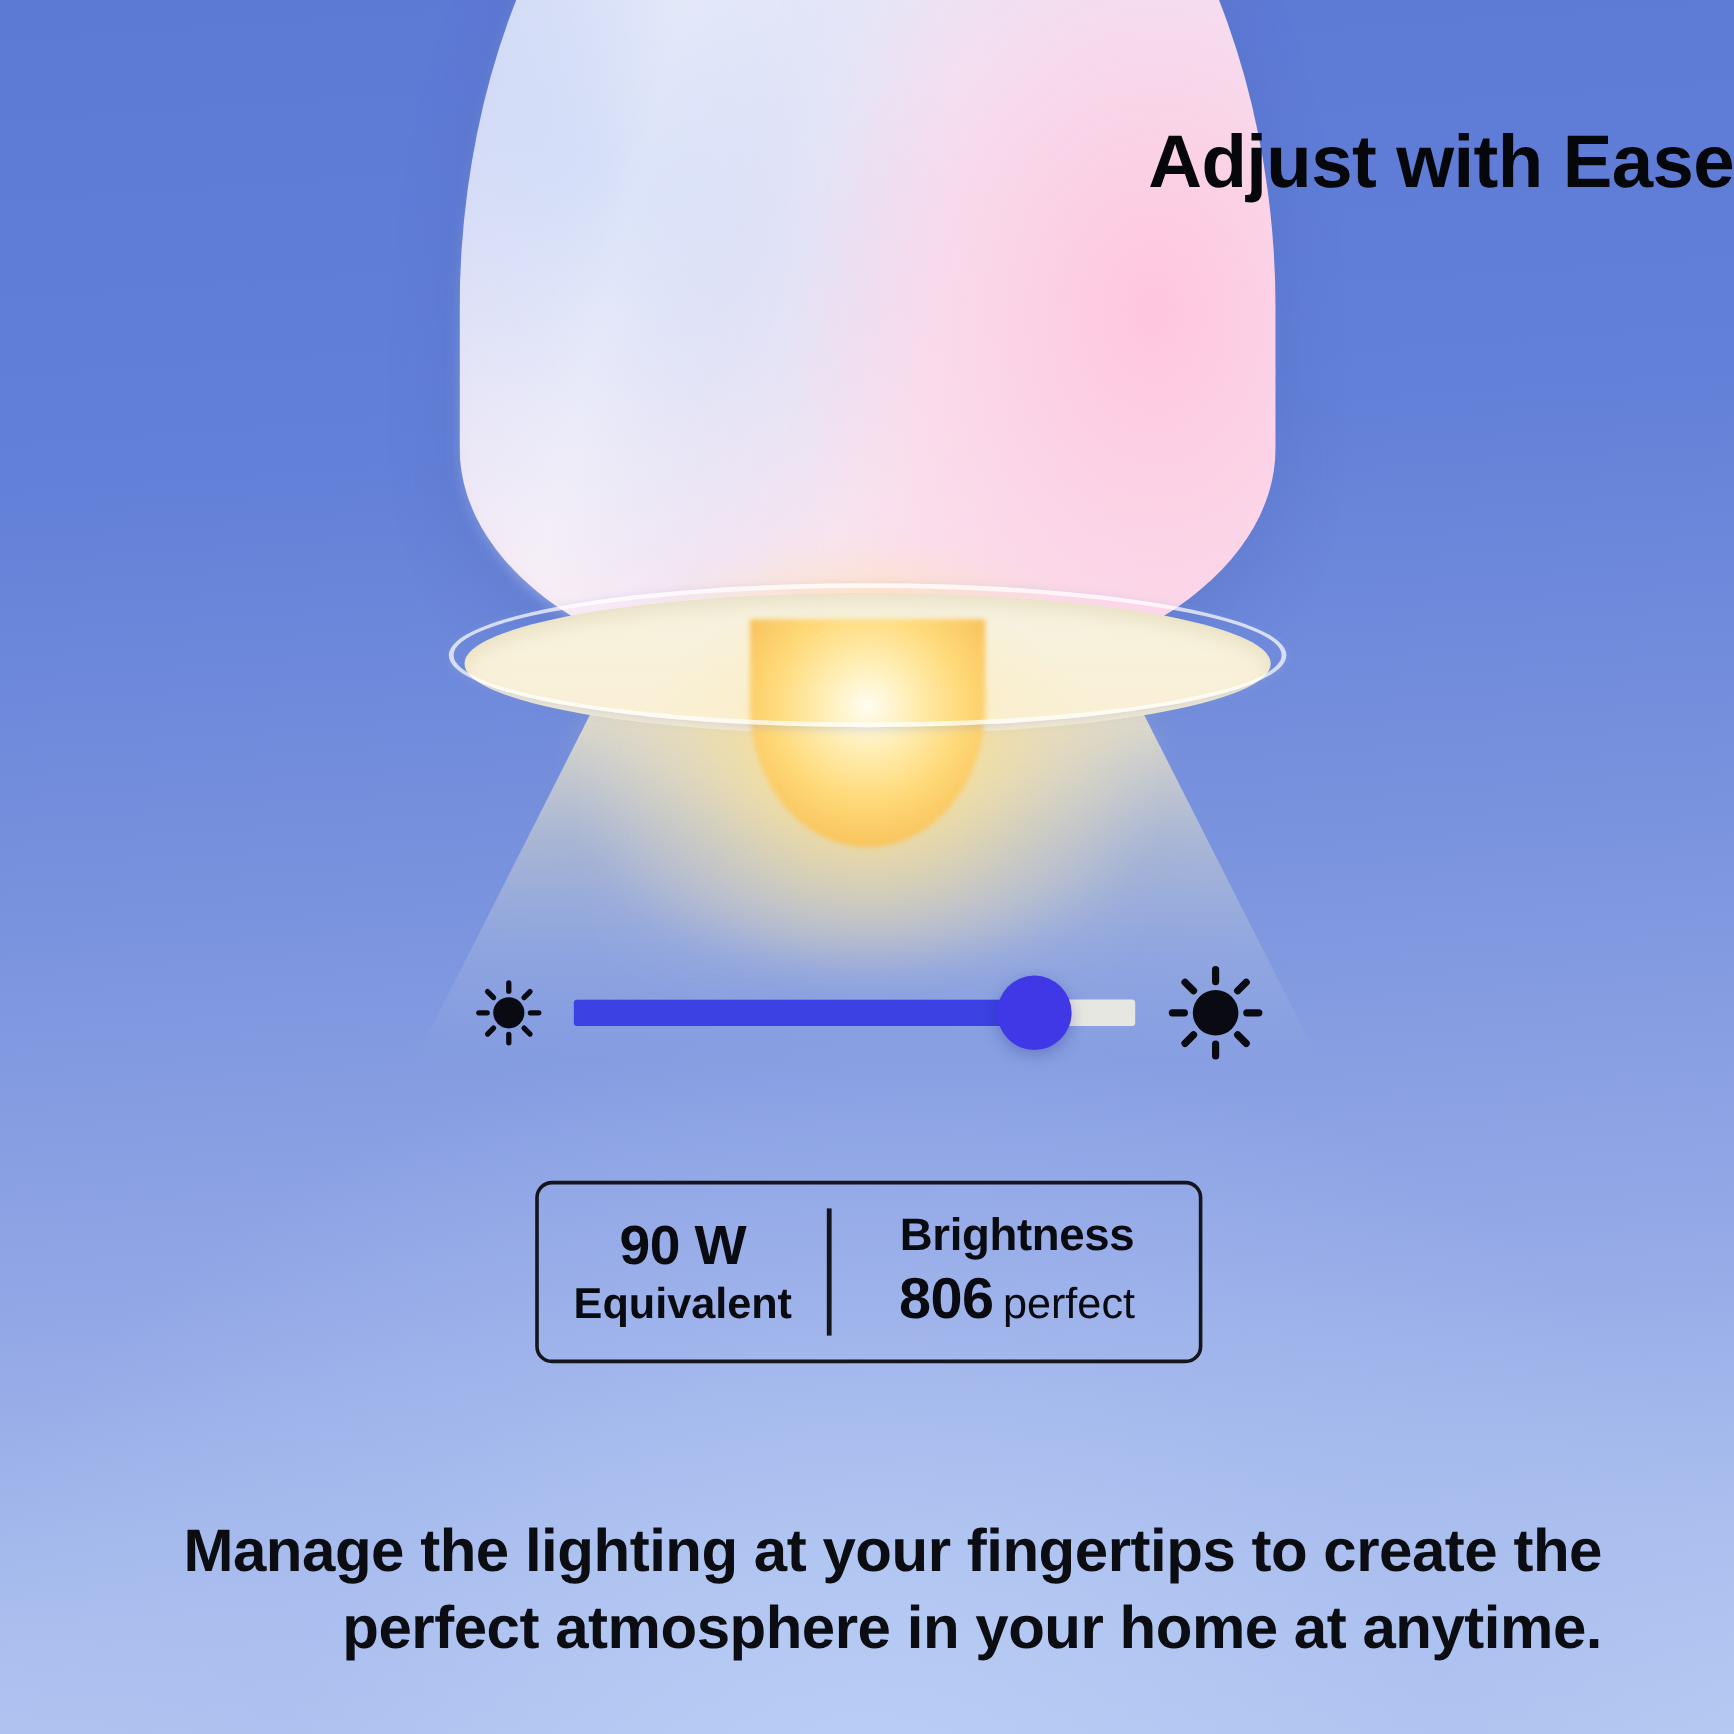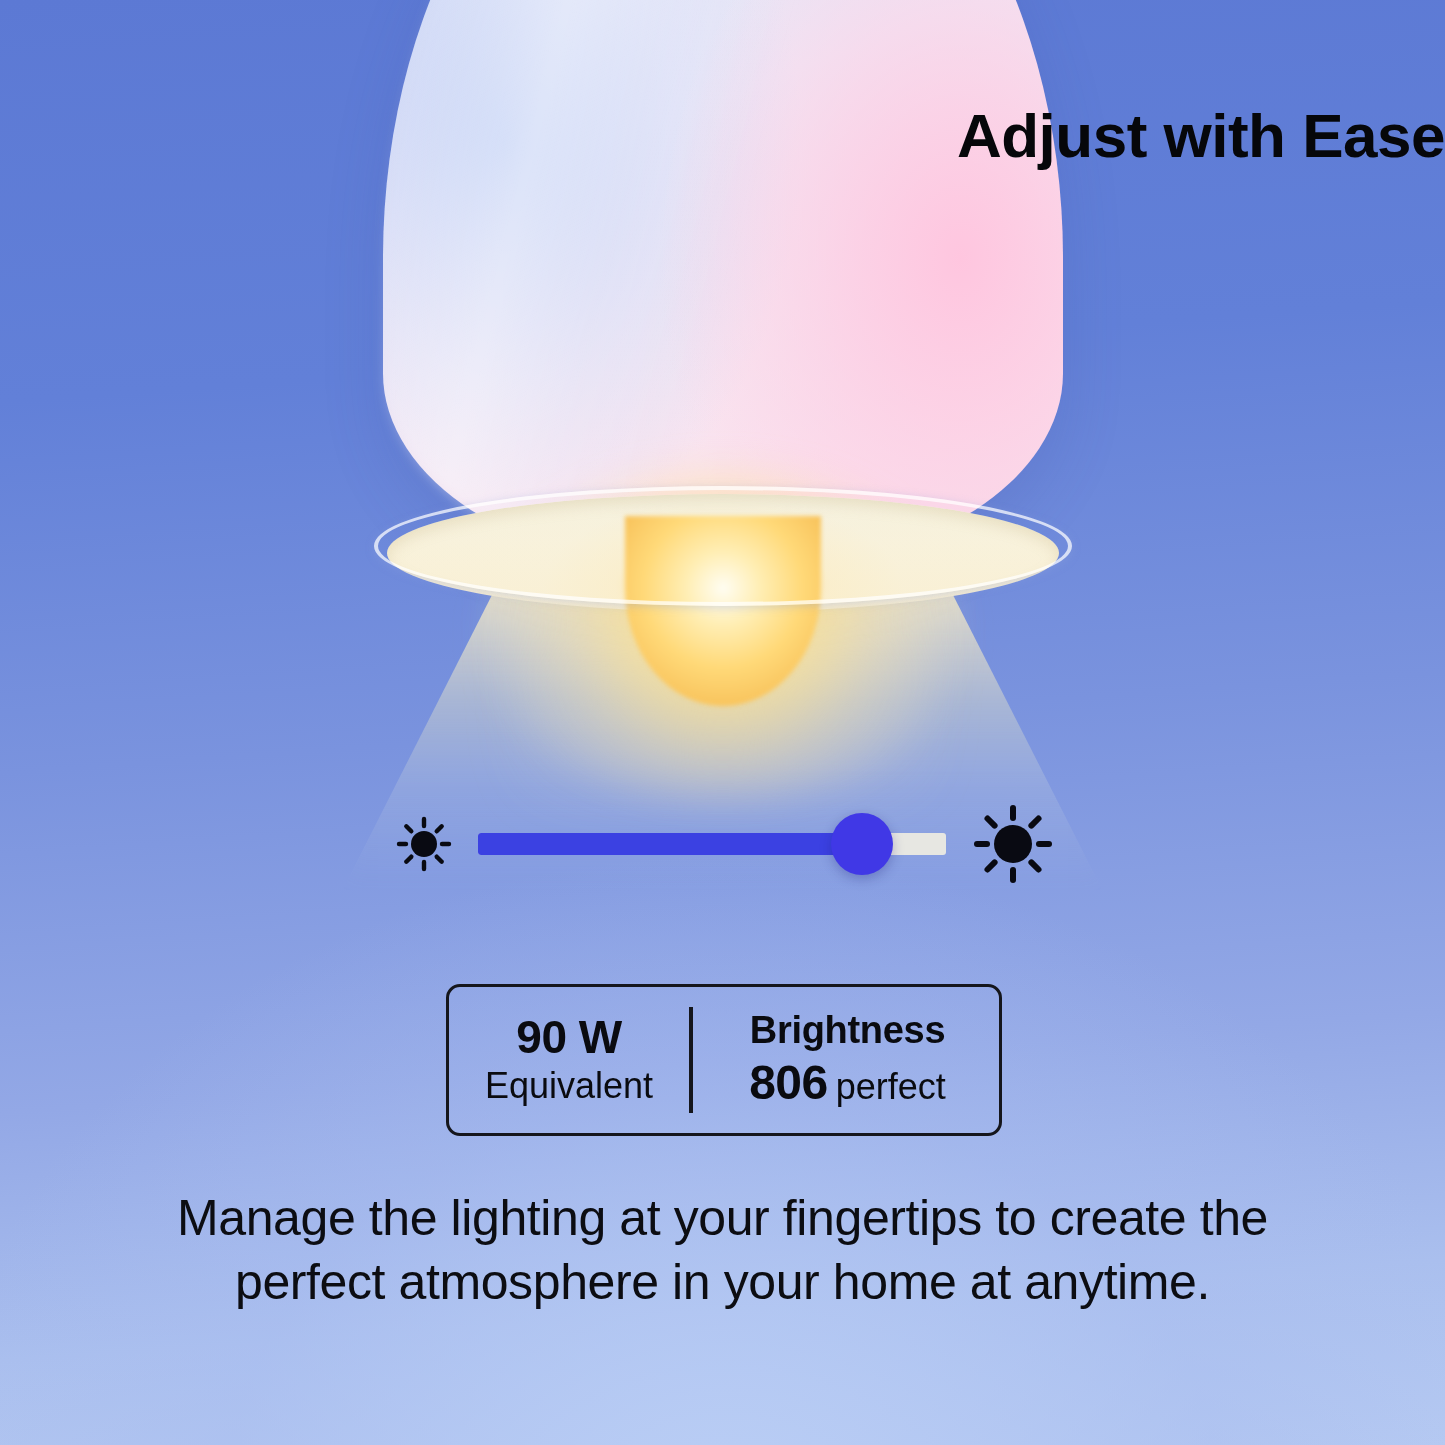--- a/index.html
+++ b/index.html
@@ -270,21 +270,21 @@
   }
 
   .spec-big {
     font-size: 46px;
     font-weight: 700;
     line-height: 1.05;
     letter-spacing: -0.5px;
   }
   .spec-sub {
     font-size: 36px;
-    font-weight: 400;
+    font-weight: 700;
     line-height: 1.15;
     margin-top: 4px;
   }
   .spec-label {
     font-size: 38px;
     font-weight: 700;
     line-height: 1.1;
     letter-spacing: -0.3px;
   }
   .spec-value-row {
@@ -300,25 +300,25 @@
   }
   .spec-value-unit {
     font-size: 36px;
     font-weight: 400;
   }
 
   
   #caption {
     position: absolute;
     left: 110px;
-    top: 1186px;
+    top: 1260px;
     width: 1225px;
-    text-align: center;
+    text-align: right;
     font-size: 50px;
-    font-weight: 400;
+    font-weight: 700;
     line-height: 1.28;
     color: #0c0d12;
     letter-spacing: -0.4px;
     z-index: 7;
   }
 </style>
 </head>
 <body>
 
 <div id="stage">

